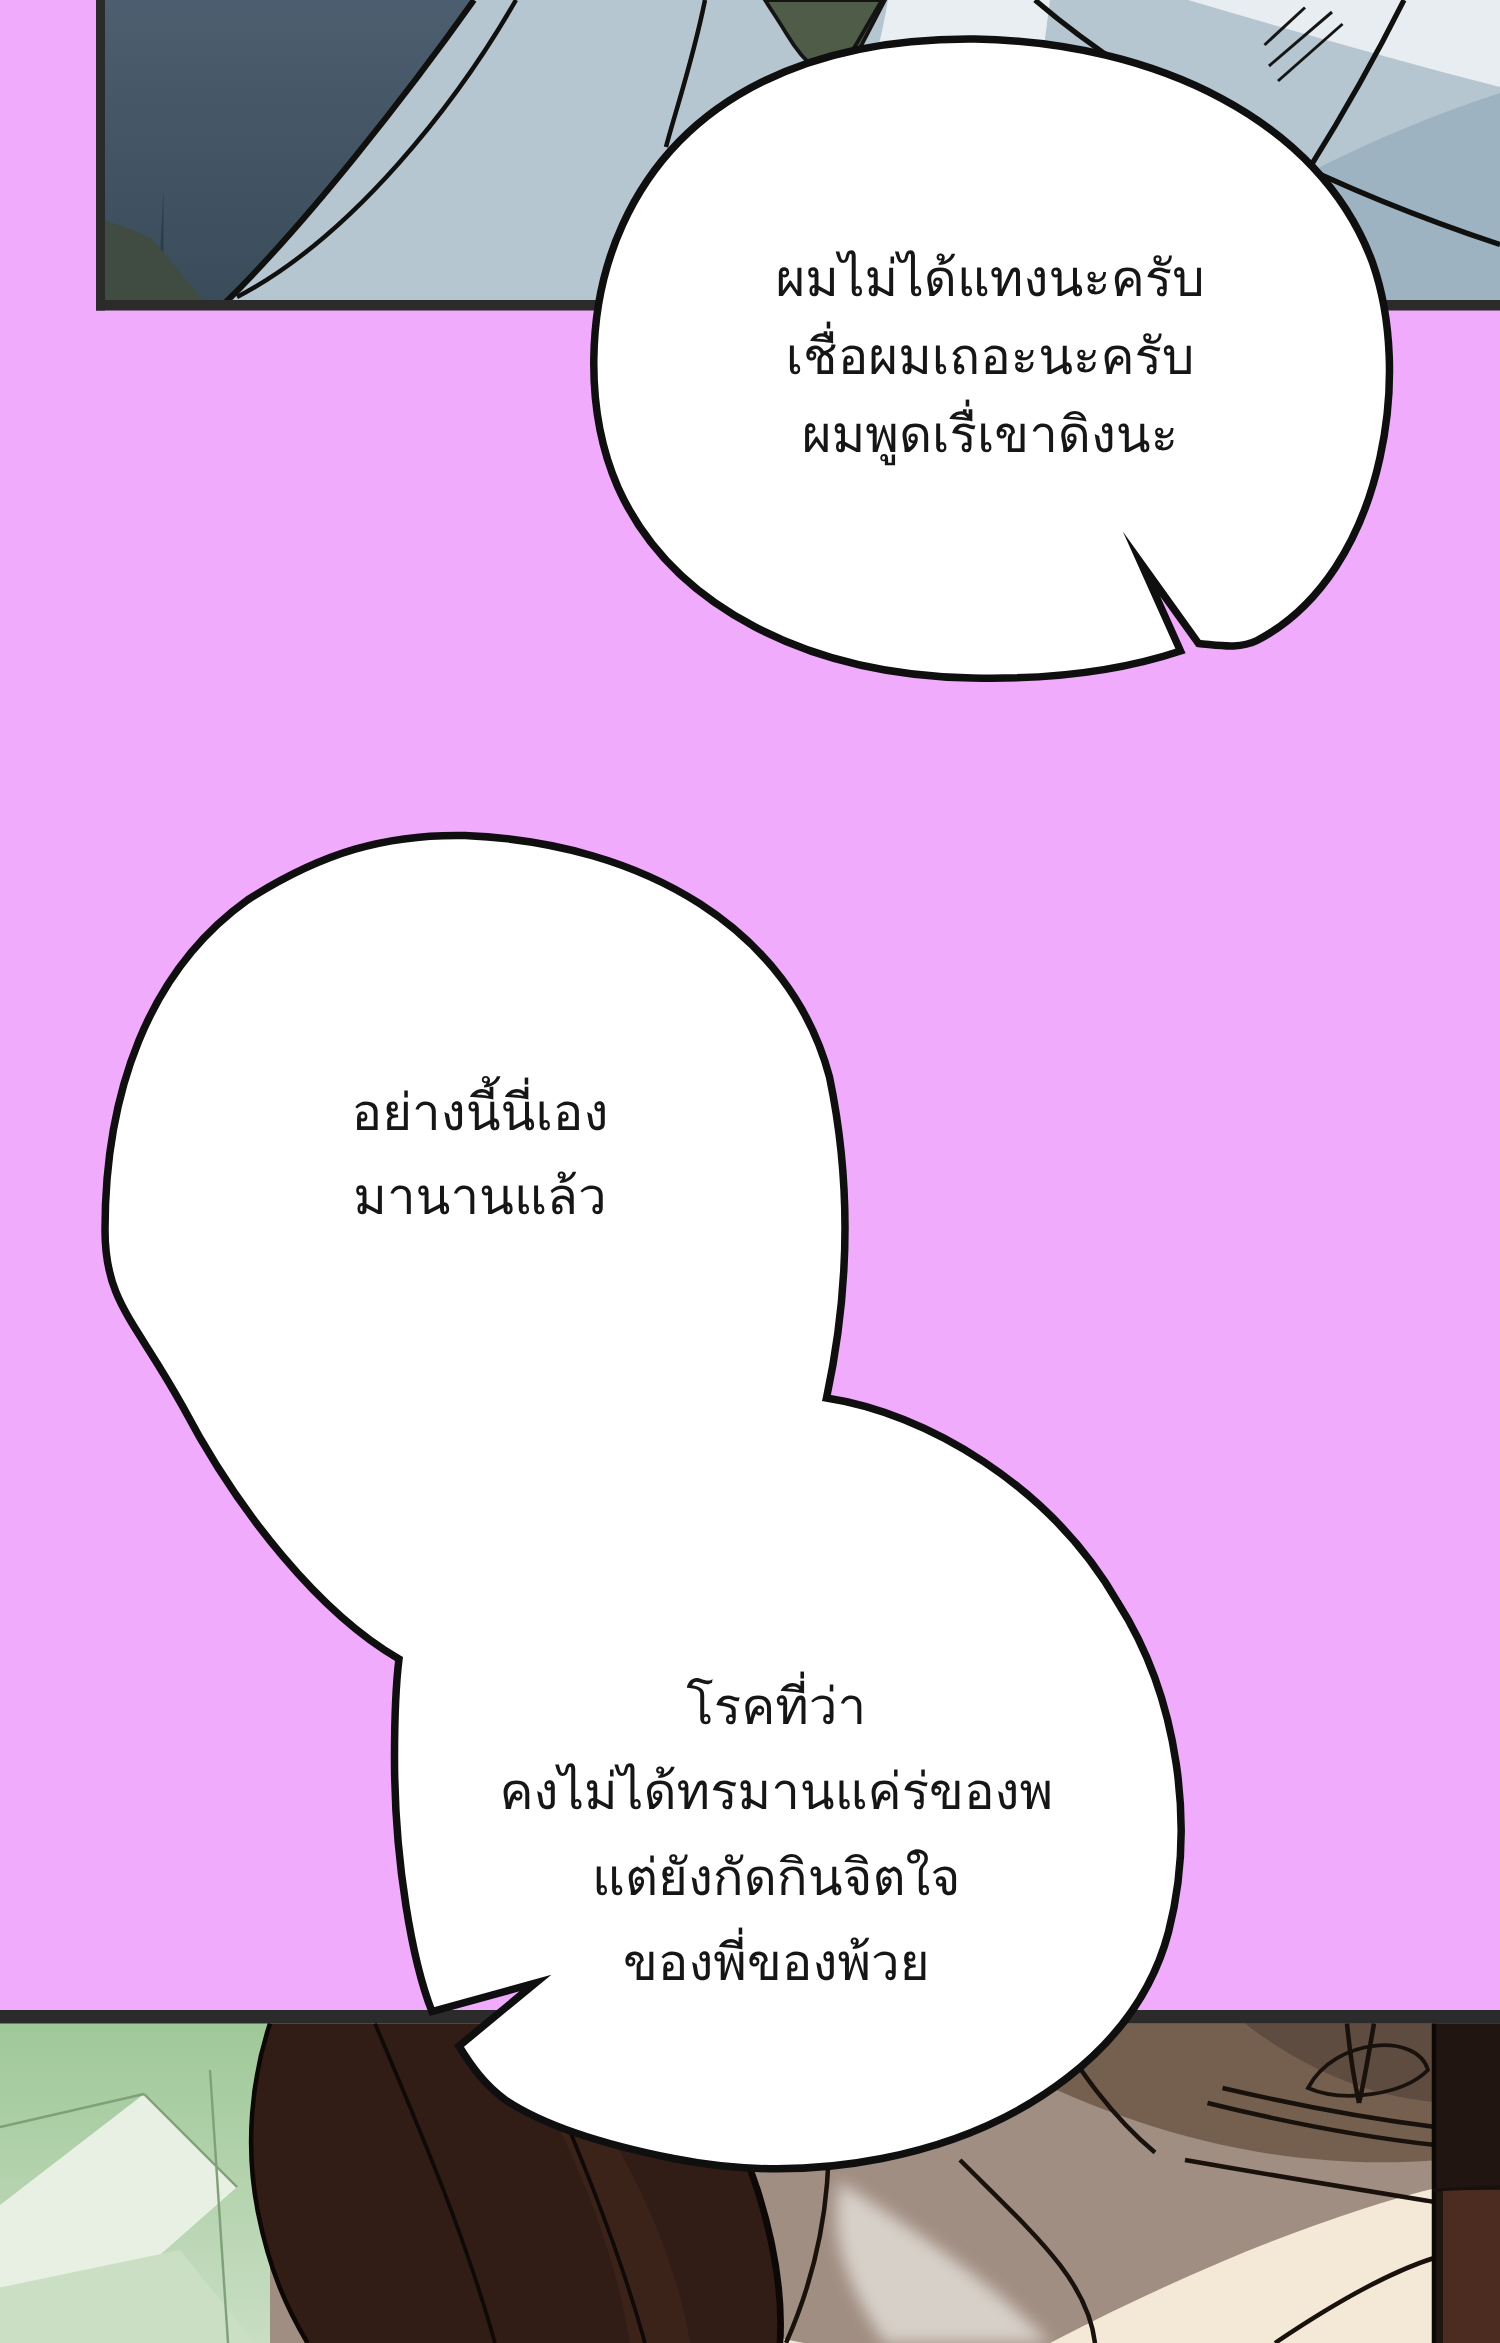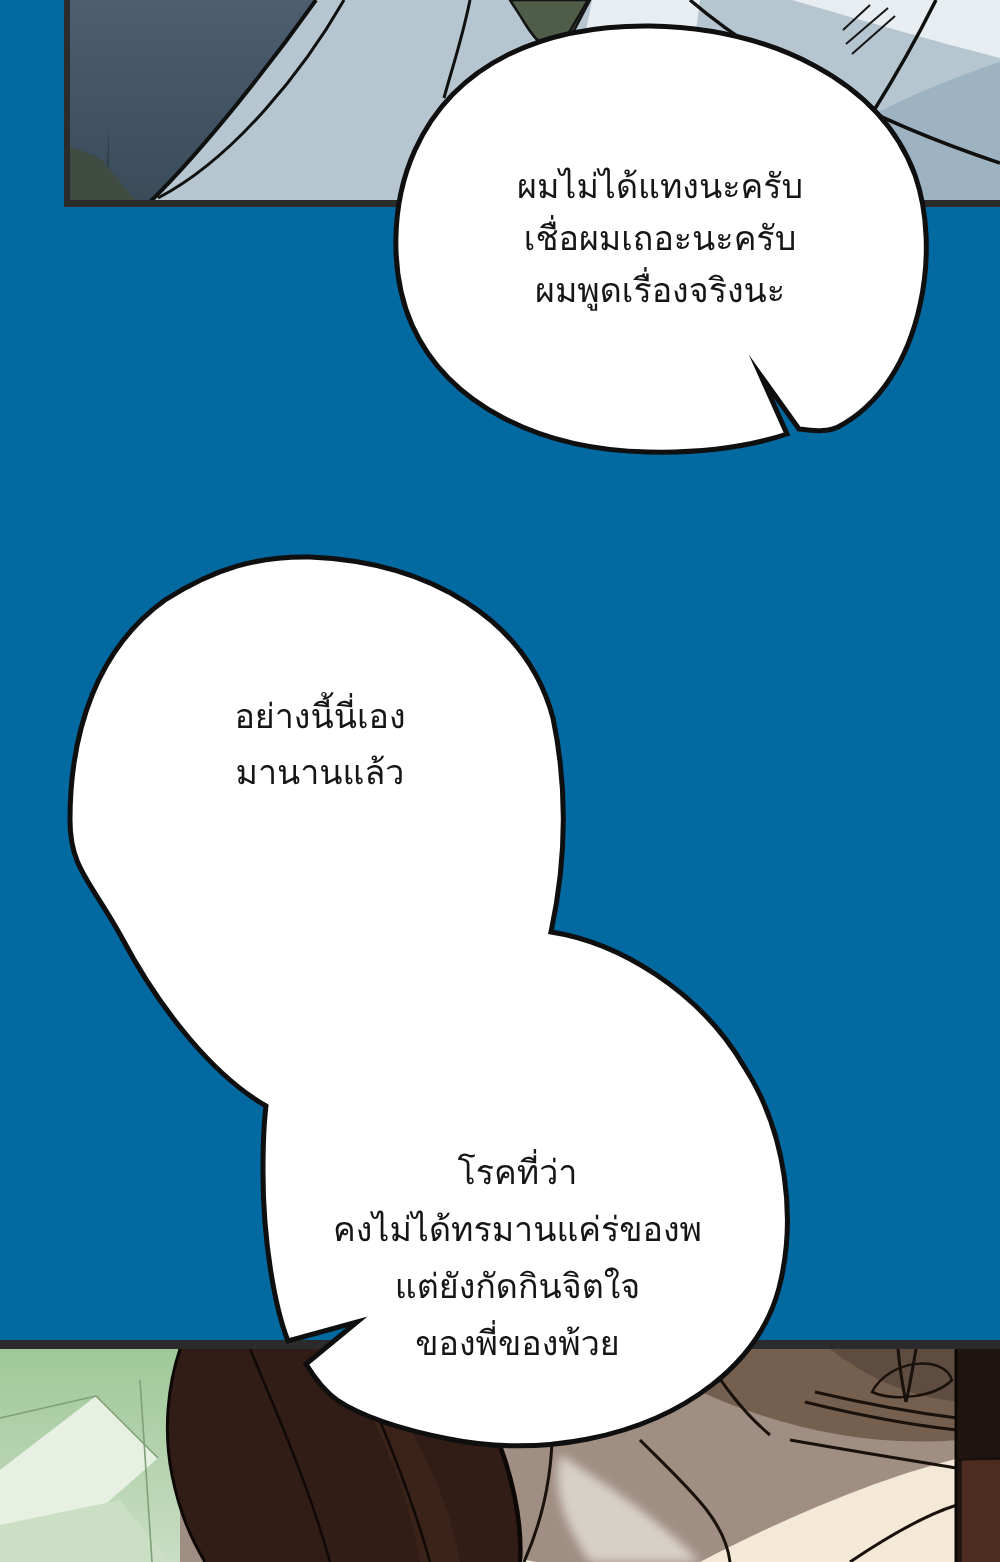--- a/index.html
+++ b/index.html
@@ -1,31 +1,31 @@
 <!DOCTYPE html>
 <html><head>
 <meta charset="utf-8">
 <style>
   html,body { margin:0; padding:0; background:#ffffff; }
   .page {
-    position:relative; width:1000px; height:1562px; background:#0369a1;
+    position:relative; width:1000px; height:1562px; background:#f0abfc;
     overflow:hidden; font-family:"Liberation Sans", sans-serif;
   }
   .panel { position:absolute; z-index:10; }
   .panel svg { display:block; }
   .panel-top    { left:0; top:0; width:1000px; height:208px; }
   .panel-bottom { left:0; top:1340px; width:1000px; height:222px; }
   .bubble-layer { position:absolute; left:0; top:0; width:1000px; height:1562px; z-index:20; }
   .bubble-text {
     position:absolute; z-index:30; text-align:center; color:#161616;
     font-family:"Liberation Sans", sans-serif; white-space:nowrap;
   }
   .bt-top { left:440px; top:160px; width:440px; font-size:34px; line-height:52px; }
-  .bt-mid { left:95px;  top:688px; width:450px; font-size:34px; line-height:56px; }
-  .bt-bot { left:290px; top:1144px; width:455px; font-size:34px; line-height:57px; }
+  .bt-mid { left:95px;  top:714px; width:450px; font-size:34px; line-height:56px; }
+  .bt-bot { left:290px; top:1110px; width:455px; font-size:34px; line-height:57px; }
 </style>
 </head>
 <body>
 
 <div class="page">
 
   <div class="panel panel-top">
     <svg width="1000" height="208" viewBox="0 0 1000 208">
       <defs>
         <linearGradient id="gBlue" x1="0" y1="0" x2="0" y2="1">
@@ -155,21 +155,21 @@
              C 263,1146 264,1122 266,1106
              C 214,1076 160,1010 122,938
              C 90,880 70,868 70,820
              C 70,730 98,648 165,600
              C 215,568 258,556 310,557 Z" fill="#ffffff" stroke="#0f0f0f" stroke-width="5" stroke-miterlimit="10"></path>
   </svg>
 
   <div class="bubble-text bt-top">
     <div>ผมไม่ได้แทงนะครับ</div>
     <div>เชื่อผมเถอะนะครับ</div>
-    <div>ผมพูดเรื่องจริงนะ</div>
+    <div>ผมพูดเรื่เขาดิงนะ</div>
   </div>
 
   <div class="bubble-text bt-mid">
     <div>อย่างนี้นี่เอง</div>
     <div>มานานแล้ว</div>
   </div>
 
   <div class="bubble-text bt-bot">
     <div>โรคที่ว่า</div>
     <div>คงไม่ได้ทรมานแค่ร่ของพ</div>

